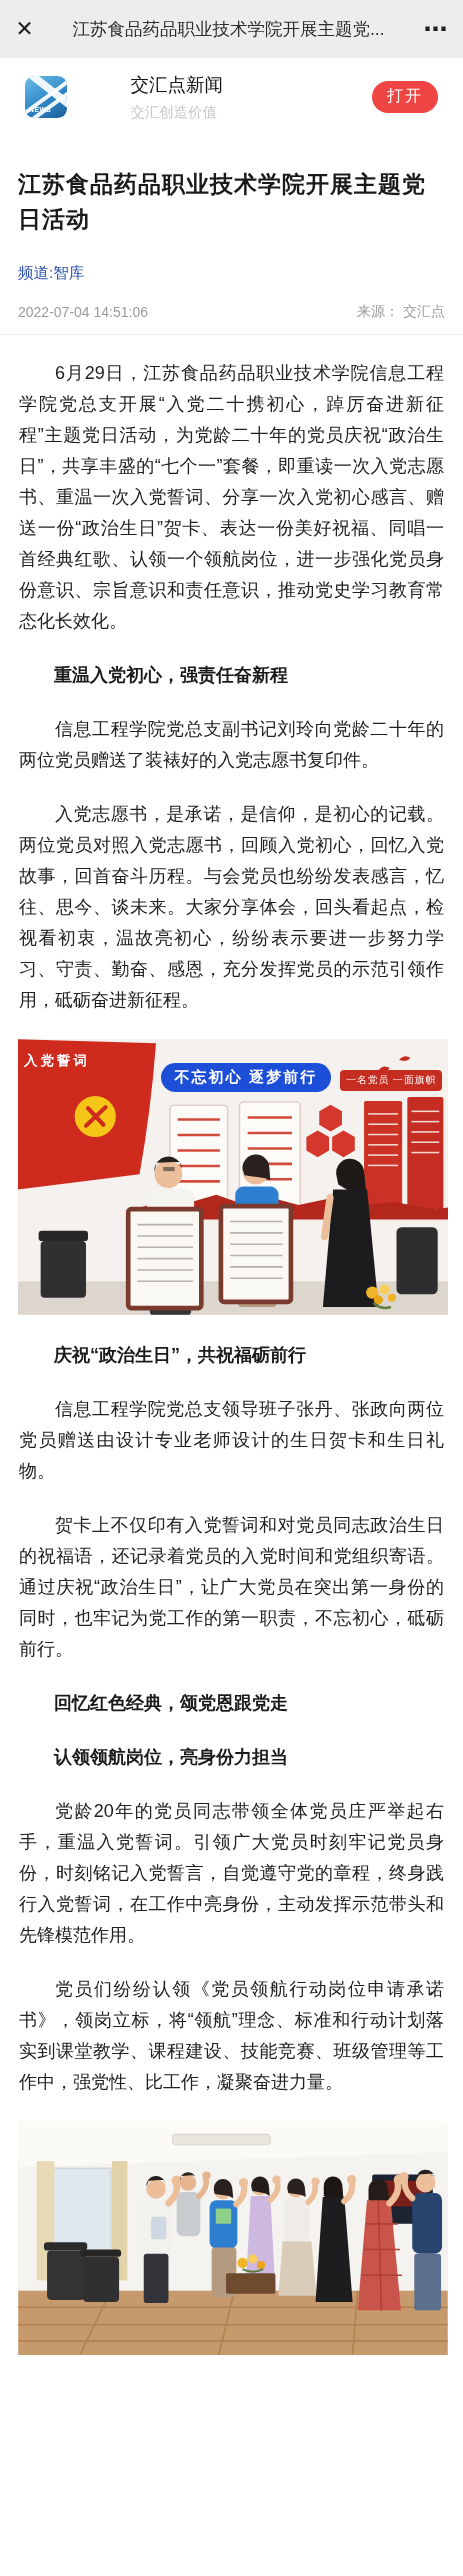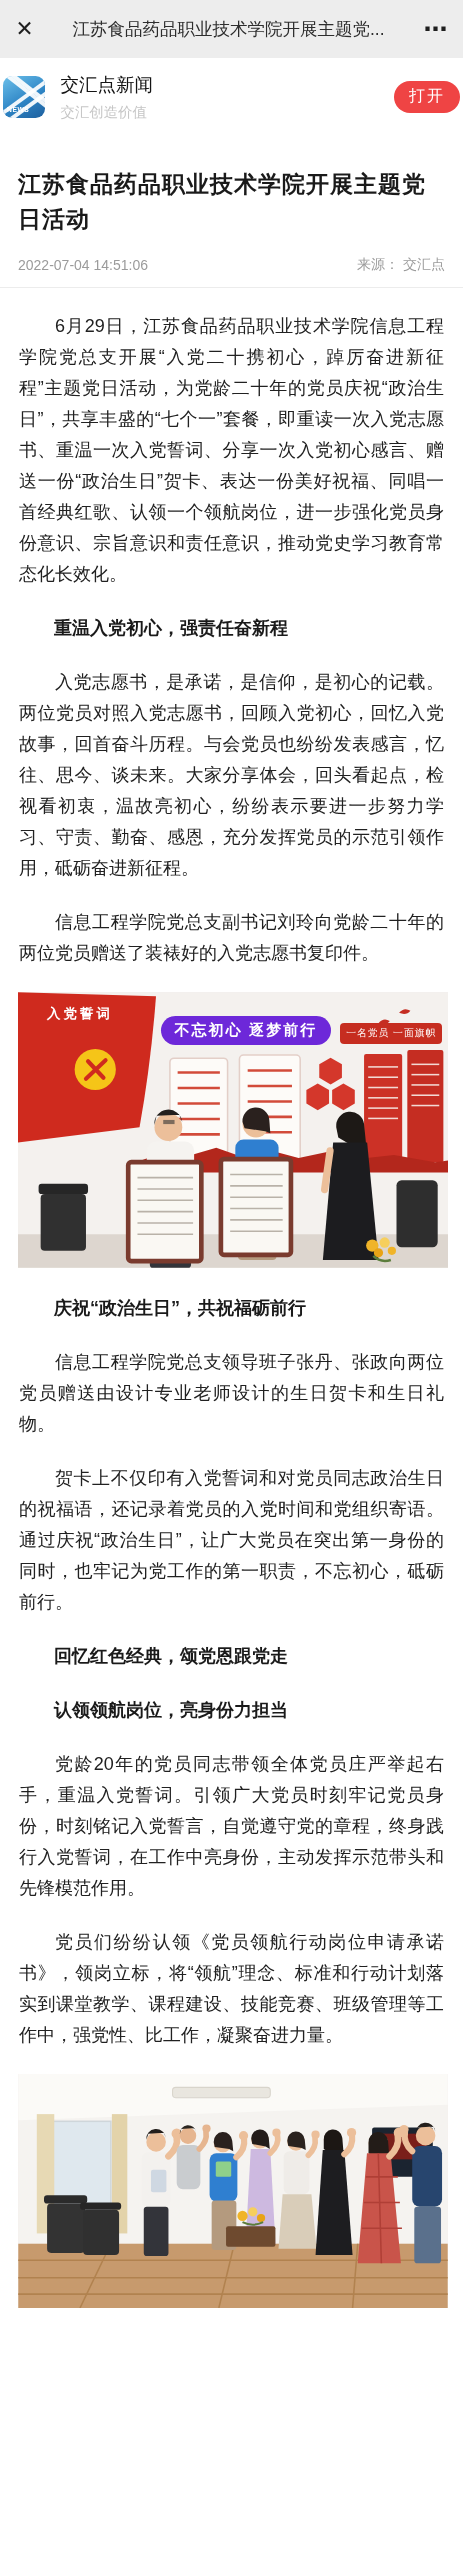--- a/index.html
+++ b/index.html
@@ -6,21 +6,21 @@
   body{font-family:"Liberation Sans","DejaVu Sans",sans-serif;}
   .page{position:relative;width:463px;height:3512px;margin:0 auto;background:#ffffff;overflow:hidden;}
 
   
   .browser-bar{height:58px;background:#ededed;display:flex;align-items:center;padding:0 15.5px;box-sizing:border-box;}
   .close-icon{font-size:21.6px;color:#1f1f1f;line-height:1;cursor:pointer;}
   .browser-title{flex:1;text-align:center;font-size:17.5px;color:#2d2d2d;white-space:nowrap;overflow:hidden;padding:0 9.3px;}
   .more-icon{font-size:24px;color:#1f1f1f;line-height:1;font-weight:bold;cursor:pointer;}
 
   
-  .app-banner{height:77px;background:#ffffff;display:flex;align-items:center;padding:0 3px;box-sizing:border-box;}
+  .app-banner{height:77px;background:#ffffff;display:flex;align-items:center;padding:0 25px;box-sizing:border-box;gap:48px;}
   .app-icon{width:42px;height:42px;border-radius:9.3px;position:relative;overflow:hidden;flex:0 0 auto;
     background:linear-gradient(150deg,#6cc0ea 0%,#2f86c6 55%,#1d5f9e 100%);}
   .app-icon .stripe{position:absolute;background:#ffffff;opacity:.92;}
   .app-icon .s1{width:77px;height:3.6px;transform:rotate(38deg);left:-15.5px;top:8.2px;}
   .app-icon .s2{width:77px;height:3.6px;transform:rotate(38deg);left:-12.4px;top:15.5px;}
   .app-icon .s3{width:77px;height:3.6px;transform:rotate(-36deg);left:-14.4px;top:17.5px;}
   .app-icon .s4{width:77px;height:3.6px;transform:rotate(-36deg);left:-10.3px;top:26px;}
   .app-icon .news{position:absolute;left:4.1px;bottom:4.1px;color:#ffffff;font-size:6.7px;font-weight:bold;letter-spacing:0.5px;}
   .app-text{margin-left:15.5px;}
   .app-name{font-size:18.5px;color:#141414;}
@@ -34,21 +34,21 @@
   .channel-link{margin-top:26px;font-size:15.5px;color:#2b50ae;}
   .meta-row{margin-top:18.5px;display:flex;justify-content:space-between;align-items:center;font-size:14px;color:#9b9b9b;gap:16px;}
   .divider{margin:13.4px -18px 0 -18px;height:1px;background:#ececec;}
 
   .body-text p.para{font-size:18px;line-height:31px;color:#212121;text-align:justify;text-indent:2em;margin:23px 1px;}
   .body-text .subhead{font-size:18px;line-height:31px;color:#1a1a1a;font-weight:bold;text-indent:2em;margin:23px 0;}
 
   
   .photo{position:relative;width:430px;margin:14.4px auto 25px auto;overflow:hidden;background:#f2efec;}
   .photo svg{display:block;}
-  .ph-banner{position:absolute;background:#6d28d9;color:#ffffff;font-weight:bold;border-radius:14.4px;
+  .ph-banner{position:absolute;background:#1d4ed8;color:#ffffff;font-weight:bold;border-radius:14.4px;
     font-size:15px;letter-spacing:2.1px;padding:5.2px 13.4px;white-space:nowrap;text-align:center;}
   .ph-slogan{position:absolute;background:#c62d20;color:#ffffff;border-radius:4.1px;
     font-size:9.8px;letter-spacing:1px;padding:4.1px 6.2px;white-space:nowrap;}
   .ph-pledge{position:absolute;color:#ffffff;font-weight:bold;font-size:13.4px;letter-spacing:3.1px;white-space:nowrap;}
 </style>
 </head>
 <body>
 
 <div class="page">
 
@@ -68,31 +68,32 @@
     </div>
     <div class="app-text">
       <div class="app-name">交汇点新闻</div>
       <div class="app-slogan">交汇创造价值</div>
     </div>
     <div class="open-btn">打开</div>
   </div>
 
   <div class="article">
     <h1 class="article-title">江苏食品药品职业技术学院开展主题党日活动</h1>
+    <div class="channel-link">频道:智库</div>
     <div class="meta-row">
       <span>2022-07-04 14:51:06</span>
       <span>来源： 交汇点</span>
     </div>
     <div class="divider"></div>
 
     <div class="body-text">
       <p class="para">6月29日，江苏食品药品职业技术学院信息工程学院党总支开展“入党二十携初心，踔厉奋进新征程”主题党日活动，为党龄二十年的党员庆祝“政治生日”，共享丰盛的“七个一”套餐，即重读一次入党志愿书、重温一次入党誓词、分享一次入党初心感言、赠送一份“政治生日”贺卡、表达一份美好祝福、同唱一首经典红歌、认领一个领航岗位，进一步强化党员身份意识、宗旨意识和责任意识，推动党史学习教育常态化长效化。</p>
       <p class="subhead">重温入党初心，强责任奋新程</p>
+      <p class="para">信息工程学院党总支副书记刘玲向党龄二十年的两位党员赠送了装裱好的入党志愿书复印件。</p>
       <p class="para">入党志愿书，是承诺，是信仰，是初心的记载。两位党员对照入党志愿书，回顾入党初心，回忆入党故事，回首奋斗历程。与会党员也纷纷发表感言，忆往、思今、谈未来。大家分享体会，回头看起点，检视看初衷，温故亮初心，纷纷表示要进一步努力学习、守责、勤奋、感恩，充分发挥党员的示范引领作用，砥砺奋进新征程。</p>
-      <p class="para">信息工程学院党总支副书记刘玲向党龄二十年的两位党员赠送了装裱好的入党志愿书复印件。</p>
 
       <div class="photo" style="height:276px;">
         <svg width="430" height="276" viewBox="0 0 835 535" xmlns="http://www.w3.org/2000/svg">
           <rect x="0" y="0" width="835" height="535" fill="#f4f1ee"></rect>
           <rect x="0" y="470" width="835" height="65" fill="#ddd6cf"></rect>
 
           <path d="M0,0 L268,8 Q258,140 236,262 L0,292 Z" fill="#cf2a1e"></path>
           <circle cx="150" cy="150" r="40" fill="#f5c518"></circle>
           <path d="M132,168 L170,132 M136,134 L166,166" stroke="#cf2a1e" stroke-width="8" stroke-linecap="round"></path>
 
@@ -176,21 +177,21 @@
           <rect x="600" y="300" width="14" height="90" rx="7" fill="#ecbf9a" transform="rotate(8 600 300)"></rect>
 
           <g>
             <circle cx="688" cy="492" r="12" fill="#f0b429"></circle>
               <circle cx="712" cy="486" r="10" fill="#f6cf5d"></circle>
             <circle cx="700" cy="506" r="9" fill="#e8a317"></circle>
               <circle cx="726" cy="502" r="8" fill="#f0b429"></circle>
             <path d="M690,512 q14,14 34,8" stroke="#5c7d3c" stroke-width="5" fill="none"></path>
           </g>
         </svg>
-        <span class="ph-pledge" style="left:29px;top:13.4px;">入党誓词</span>
+        <span class="ph-pledge" style="left:6px;top:13.4px;">入党誓词</span>
         <span class="ph-banner" style="left:143px;top:24px;">不忘初心 逐梦前行</span>
         <span class="ph-slogan" style="left:322px;top:31px;">一名党员 一面旗帜</span>
       </div>
 
       <p class="subhead">庆祝“政治生日”，共祝福砺前行</p>
       <p class="para">信息工程学院党总支领导班子张丹、张政向两位党员赠送由设计专业老师设计的生日贺卡和生日礼物。</p>
       <p class="para">贺卡上不仅印有入党誓词和对党员同志政治生日的祝福语，还记录着党员的入党时间和党组织寄语。通过庆祝“政治生日”，让广大党员在突出第一身份的同时，也牢记为党工作的第一职责，不忘初心，砥砺前行。</p>
       <p class="subhead">回忆红色经典，颂党恩跟党走</p>
       <p class="subhead">认领领航岗位，亮身份力担当</p>
       <p class="para">党龄20年的党员同志带领全体党员庄严举起右手，重温入党誓词。引领广大党员时刻牢记党员身份，时刻铭记入党誓言，自觉遵守党的章程，终身践行入党誓词，在工作中亮身份，主动发挥示范带头和先锋模范作用。</p>

